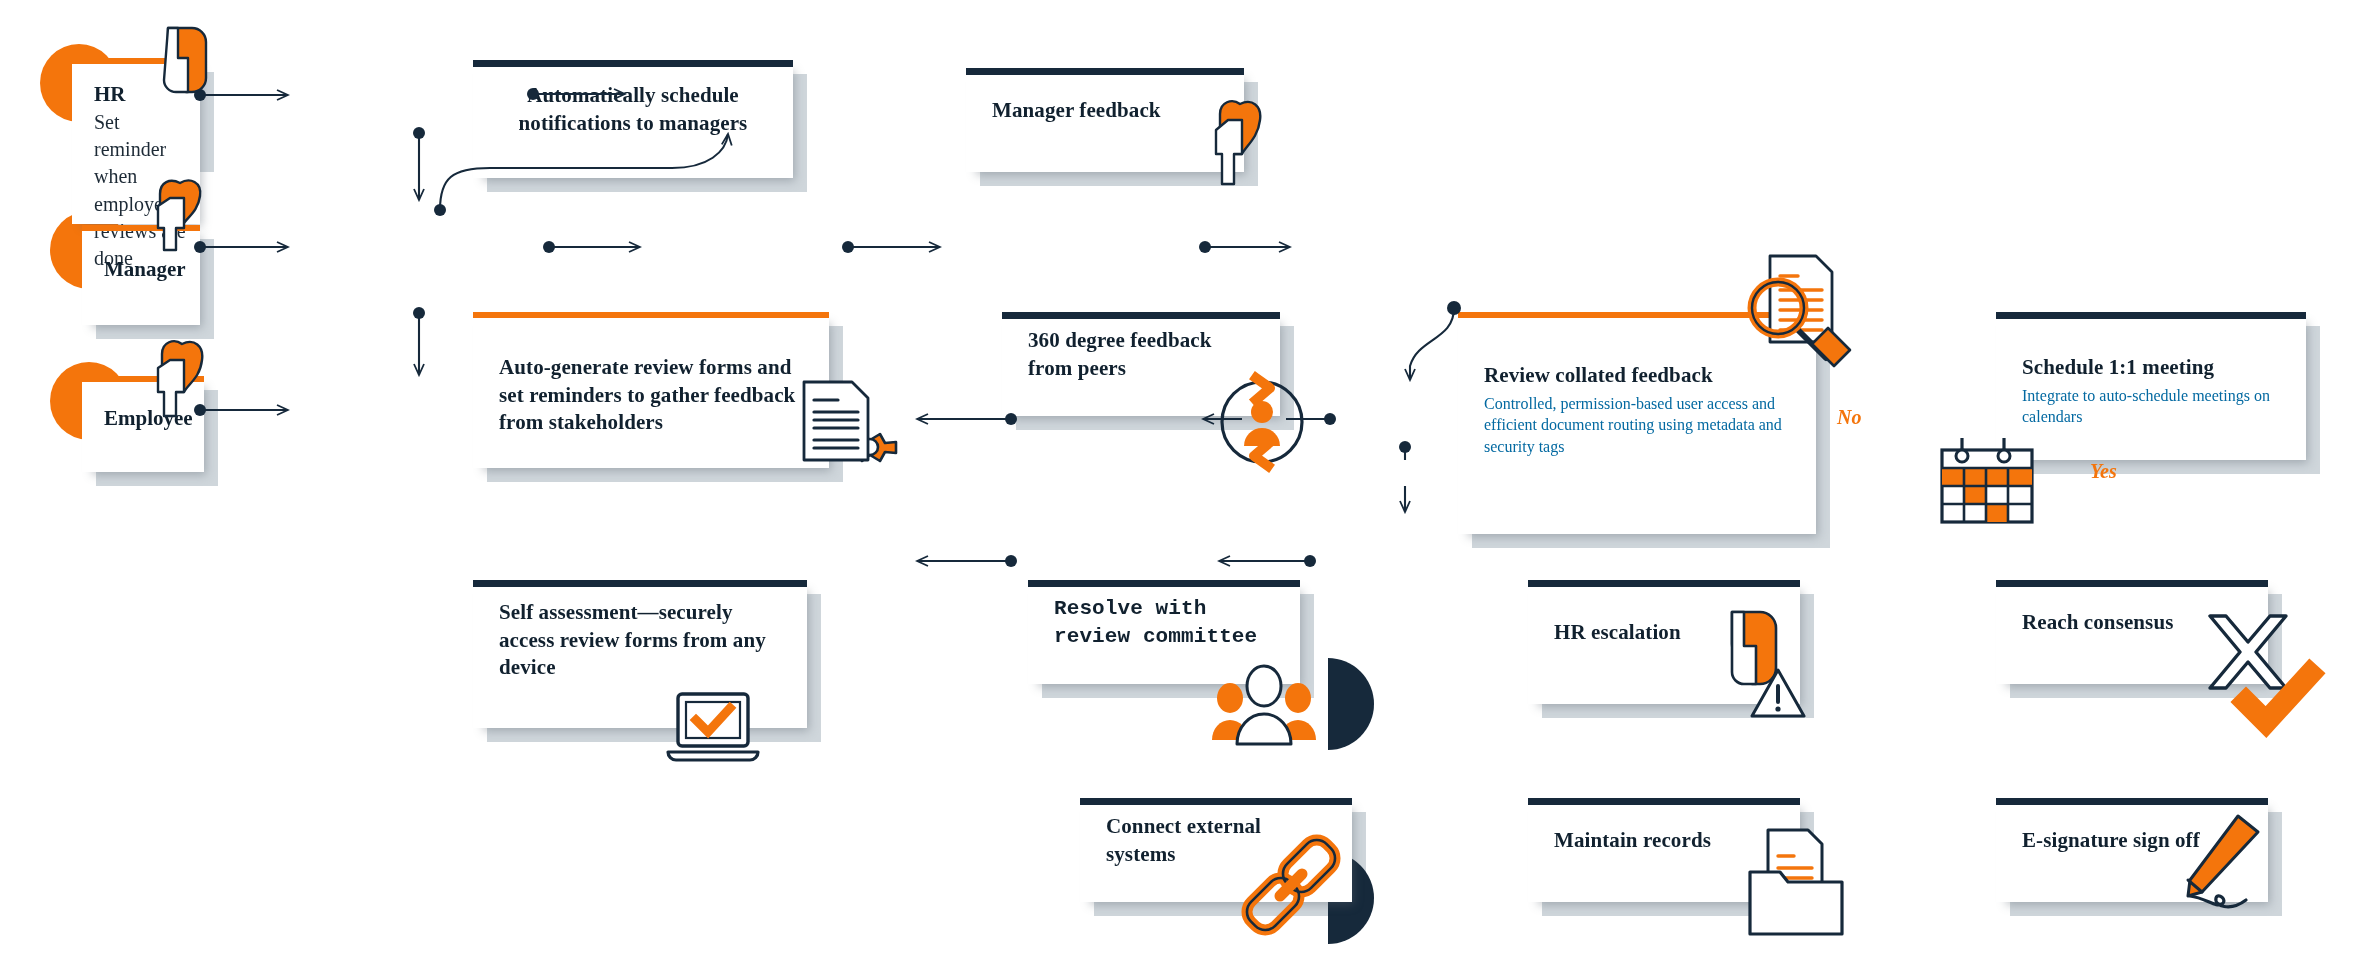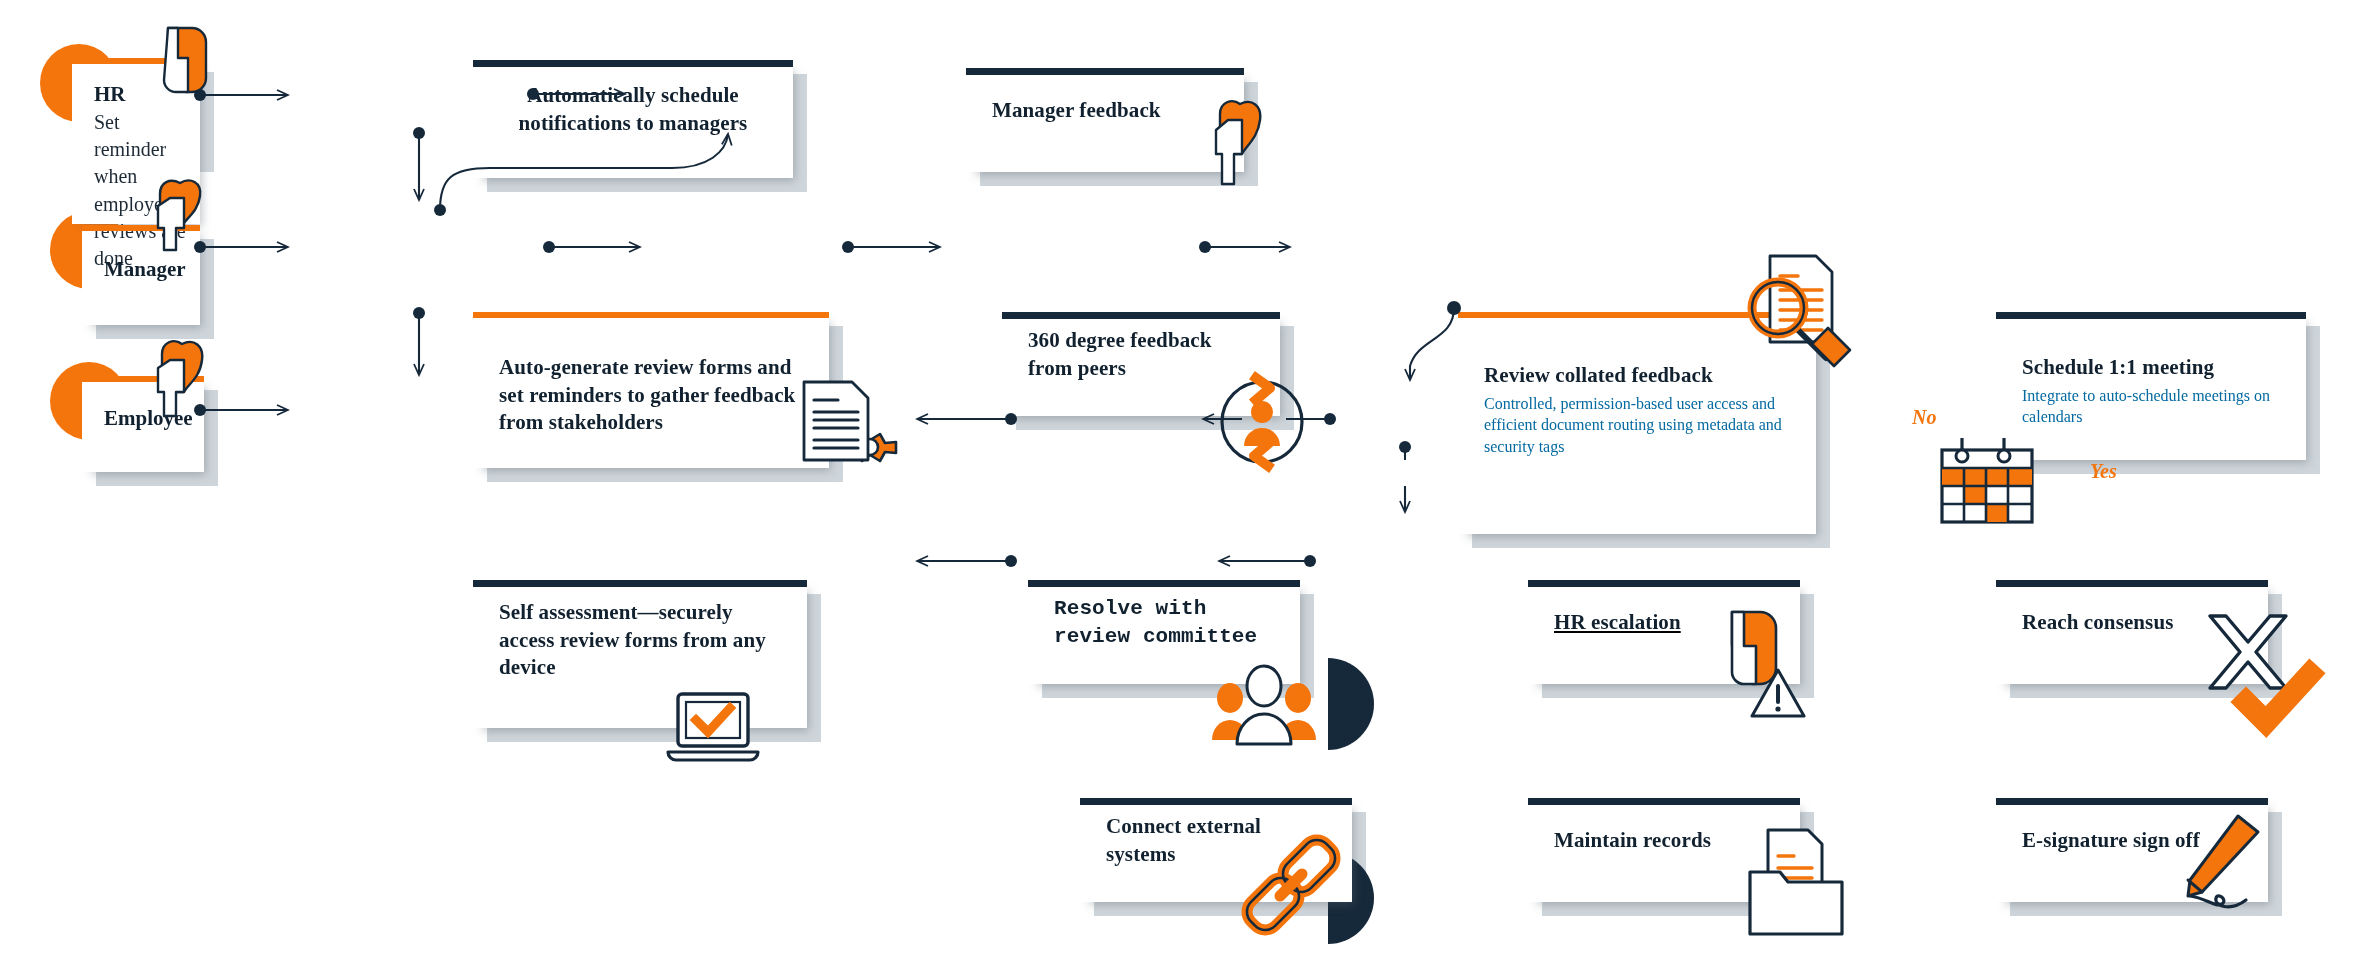--- a/index.html
+++ b/index.html
@@ -304,21 +304,21 @@
     <svg width="112" height="84" viewBox="0 0 112 84">
       <ellipse cx="22" cy="36" rx="13" ry="15" fill="#f4750c"></ellipse>
       <path d="M4,78 a18,20 0 0 1 36,0 z" fill="#f4750c"></path>
       <ellipse cx="90" cy="36" rx="13" ry="15" fill="#f4750c"></ellipse>
       <path d="M72,78 a18,20 0 0 1 36,0 z" fill="#f4750c"></path>
       <ellipse cx="56" cy="24" rx="17" ry="20" fill="#ffffff" stroke="#16293b" stroke-width="3"></ellipse>
       <path d="M29,82 a27,30 0 0 1 54,0 z" fill="#ffffff" stroke="#16293b" stroke-width="3" stroke-linejoin="round"></path>
     </svg>
   </div>
 
-  <div class="node mid" style="left:1528px;top:580px;width:272px;height:104px;text-decoration:underline;">
+  <div class="node mid" style="left:1528px;top:580px;width:272px;height:124px;">
     <div class="shadow"></div>
     <div class="card"></div>
     <div class="bar"></div>
     <div class="body">
       <div class="title">HR escalation</div>
     </div>
   </div>
   <div class="iconbox" style="left:1722px;top:604px;width:90px;height:124px;">
     <svg width="90" height="124" viewBox="0 0 90 124">
       <path d="M10,8 h28 a16,16 0 0 1 16,16 v40 a16,16 0 0 1 -16,16 h-8 v-28 h-8 a12,12 0 0 1 -12,-12 z" fill="#f4750c" stroke="#16293b" stroke-width="2.6" stroke-linejoin="round"></path>
@@ -336,21 +336,21 @@
     <div class="body">
       <div class="title">Reach consensus</div>
     </div>
   </div>
   <div class="iconbox" style="left:2202px;top:610px;width:130px;height:130px;">
     <svg width="130" height="130" viewBox="0 0 130 130">
       <path d="M8,6 l16,0 l22,26 l22,-26 l16,0 l-30,36 l30,36 l-16,0 l-22,-26 l-22,26 l-16,0 l30,-36 z" fill="#ffffff" stroke="#16293b" stroke-width="3.4" stroke-linejoin="round"></path>
       <path d="M44,92 l20,20 l44,-48" fill="none" stroke="#f4750c" stroke-width="22" stroke-linecap="square" stroke-linejoin="miter"></path>
     </svg>
   </div>
-  <div class="label" style="left:1912px;top:406px;">No</div>
+  <div class="label" style="left:1837px;top:406px;">No</div>
   <div class="label" style="left:2090px;top:460px;">Yes</div>
 
   <div class="halfcirc" style="left:1328px;top:852px;width:46px;height:92px;border-radius:0 92px 92px 0;"></div>
   <div class="node mid" style="left:1080px;top:798px;width:272px;height:104px;">
     <div class="shadow"></div>
     <div class="card"></div>
     <div class="bar"></div>
     <div class="body">
       <div class="title">Connect external systems</div>
     </div>

